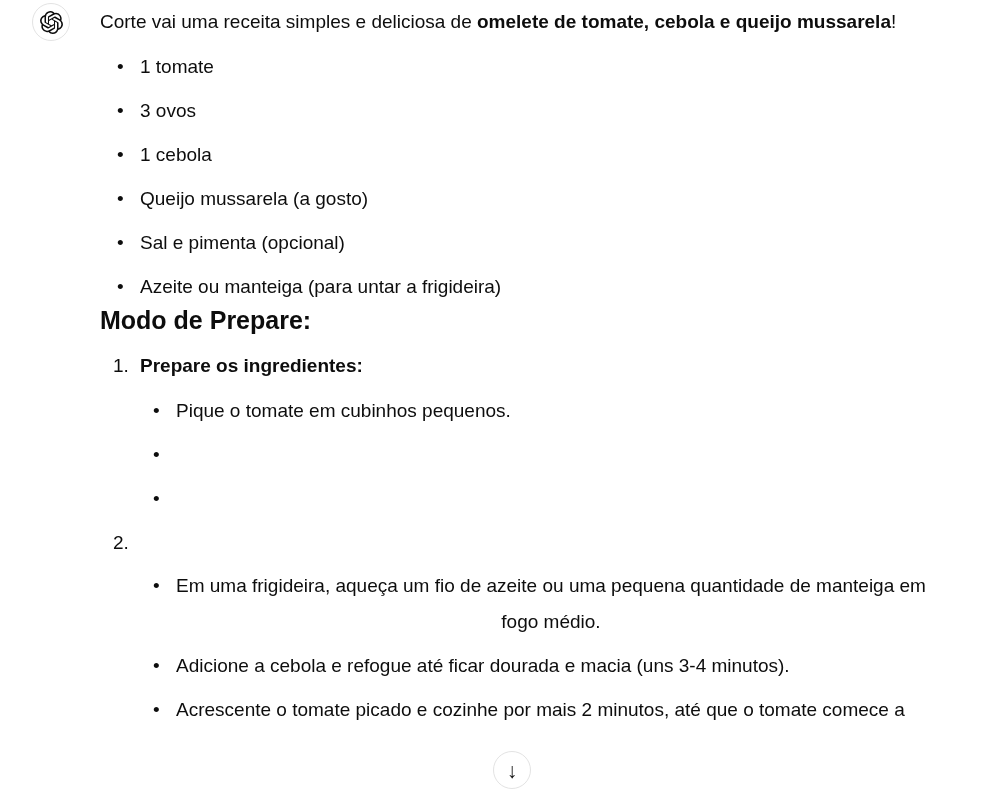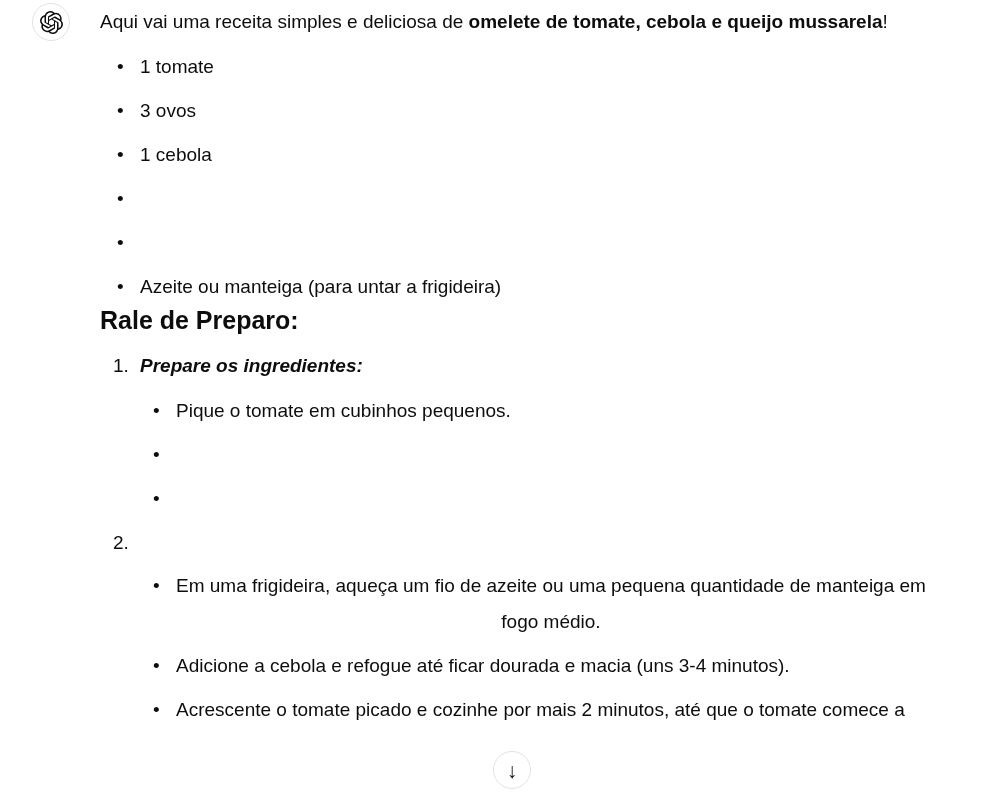--- a/index.html
+++ b/index.html
@@ -43,21 +43,21 @@
   ul.ingredients > li { display: flex; font-size: 19px; line-height: 36px; }
   ul.ingredients > li + li { margin-top: 8px; }
 
   .bullet { width: 23px; flex: 0 0 23px; }
   ul.ingredients .bullet { margin-left: 17px; }
 
   ol.steps { margin-top: 13px; font-size: 19px; }
   ol.steps > li + li { margin-top: 0; }
   .step-row { display: flex; line-height: 36px; }
   .step-num { margin-left: 13px; width: 27px; flex: 0 0 27px; }
-  .step-title { font-weight: 700; white-space: pre; font-style: italic; }
+  .step-title { font-weight: 700; white-space: pre; }
   .step-suffix { font-weight: 400; }
 
   ul.sub { margin-top: 9px; }
   ul.sub.tight { margin-top: 7px; }
   .ol-gap { margin-top: 8px !important; }
   ul.sub > li { display: flex; font-size: 19px; line-height: 36px; }
   ul.sub > li + li { margin-top: 8px; }
   ul.sub .bullet { margin-left: 53px; }
   ul.sub .txt { white-space: pre; text-align: center; }
 
@@ -79,49 +79,51 @@
 <body>
 
 <div class="avatar">
   <svg viewBox="0 0 24 24" aria-hidden="true">
     <path d="M22.2819 9.8211a5.9847 5.9847 0 0 0-.5157-4.9108 6.0462 6.0462 0 0 0-6.5098-2.9A6.0651 6.0651 0 0 0 4.9807 4.1818a5.9847 5.9847 0 0 0-3.9977 2.9 6.0462 6.0462 0 0 0 .7427 7.0966 5.98 5.98 0 0 0 .511 4.9107 6.051 6.051 0 0 0 6.5146 2.9001A5.9847 5.9847 0 0 0 13.2599 24a6.0557 6.0557 0 0 0 5.7718-4.2058 5.9894 5.9894 0 0 0 3.9977-2.9001 6.0557 6.0557 0 0 0-.7475-7.073zM13.2599 22.4302a4.4755 4.4755 0 0 1-2.8764-1.0408l.1419-.0804 4.7783-2.7582a.7948.7948 0 0 0 .3927-.6813v-6.7369l2.02 1.1686a.071.071 0 0 1 .038.0615v5.5826a4.504 4.504 0 0 1-4.4945 4.4849zm-9.6607-4.1254a4.4708 4.4708 0 0 1-.5346-3.0137l.142.0852 4.783 2.7582a.7712.7712 0 0 0 .7806 0l5.8428-3.3685v2.3324a.0804.0804 0 0 1-.0332.0615L9.74 19.9502a4.4992 4.4992 0 0 1-6.1408-1.6464zM2.3408 7.8956a4.485 4.485 0 0 1 2.3655-1.9728V11.6a.7664.7664 0 0 0 .3879.6765l5.8144 3.3543-2.0201 1.1685a.0757.0757 0 0 1-.071 0l-4.8303-2.7865A4.504 4.504 0 0 1 2.3408 7.8956zm16.5963 3.8558L13.1038 8.364 15.1192 7.2a.0757.0757 0 0 1 .071 0l4.8303 2.7913a4.4944 4.4944 0 0 1-.6765 8.1042v-5.6772a.79.79 0 0 0-.407-.667zm2.0107-3.0231l-.142-.0852-4.7735-2.7818a.7759.7759 0 0 0-.7854 0L9.409 9.2297V6.8974a.0662.0662 0 0 1 .0284-.0615l4.8303-2.7866a4.4992 4.4992 0 0 1 6.6802 4.66zM8.3065 12.863l-2.02-1.1638a.0804.0804 0 0 1-.038-.0567V6.0742a4.4992 4.4992 0 0 1 7.3757-3.4537l-.142.0805L8.704 5.459a.7948.7948 0 0 0-.3927.6813zm1.0976-2.3654l2.602-1.4998 2.6069 1.4998v2.9994l-2.5974 1.4997-2.6067-1.4997z"></path>
   </svg>
 </div>
 
 <div class="content">
 
-  <p class="intro"><span>Aqui vai uma receita simples e deliciosa de </span><span class="b">omelete de tomate, cebola e queijo mussarela</span><span>!</span></p>
+  <p class="intro"><span>Corte vai uma receita simples e deliciosa de </span><span class="b">omelete de tomate, cebola e queijo mussarela</span><span>!</span></p>
 
 
   <ul class="plain ingredients">
     <li>
         <span class="bullet">•</span>
         <span class="txt">1 tomate</span>
       </li>
     <li>
         <span class="bullet">•</span>
         <span class="txt">3 ovos</span>
       </li>
     <li>
         <span class="bullet">•</span>
         <span class="txt">1 cebola</span>
       </li>
     <li>
         <span class="bullet">•</span>
+        <span class="txt">Queijo mussarela (a gosto)</span>
       </li>
     <li>
         <span class="bullet">•</span>
+        <span class="txt">Sal e pimenta (opcional)</span>
       </li>
     <li>
         <span class="bullet">•</span>
         <span class="txt">Azeite ou manteiga (para untar a frigideira)</span>
       </li>
   </ul>
 
-  <h3 class="section h-modo">Rale de Preparo:</h3>
+  <h3 class="section h-modo">Modo de Prepare:</h3>
 
   <ol class="plain steps">
 
     <li>
       <div class="step-row">
         <span class="step-num">1.</span>
         <span class="step-title"><span>Prepare os ingredientes:</span><span class="step-suffix"></span></span>
       </div>
       <ul class="plain sub">
         <li>

